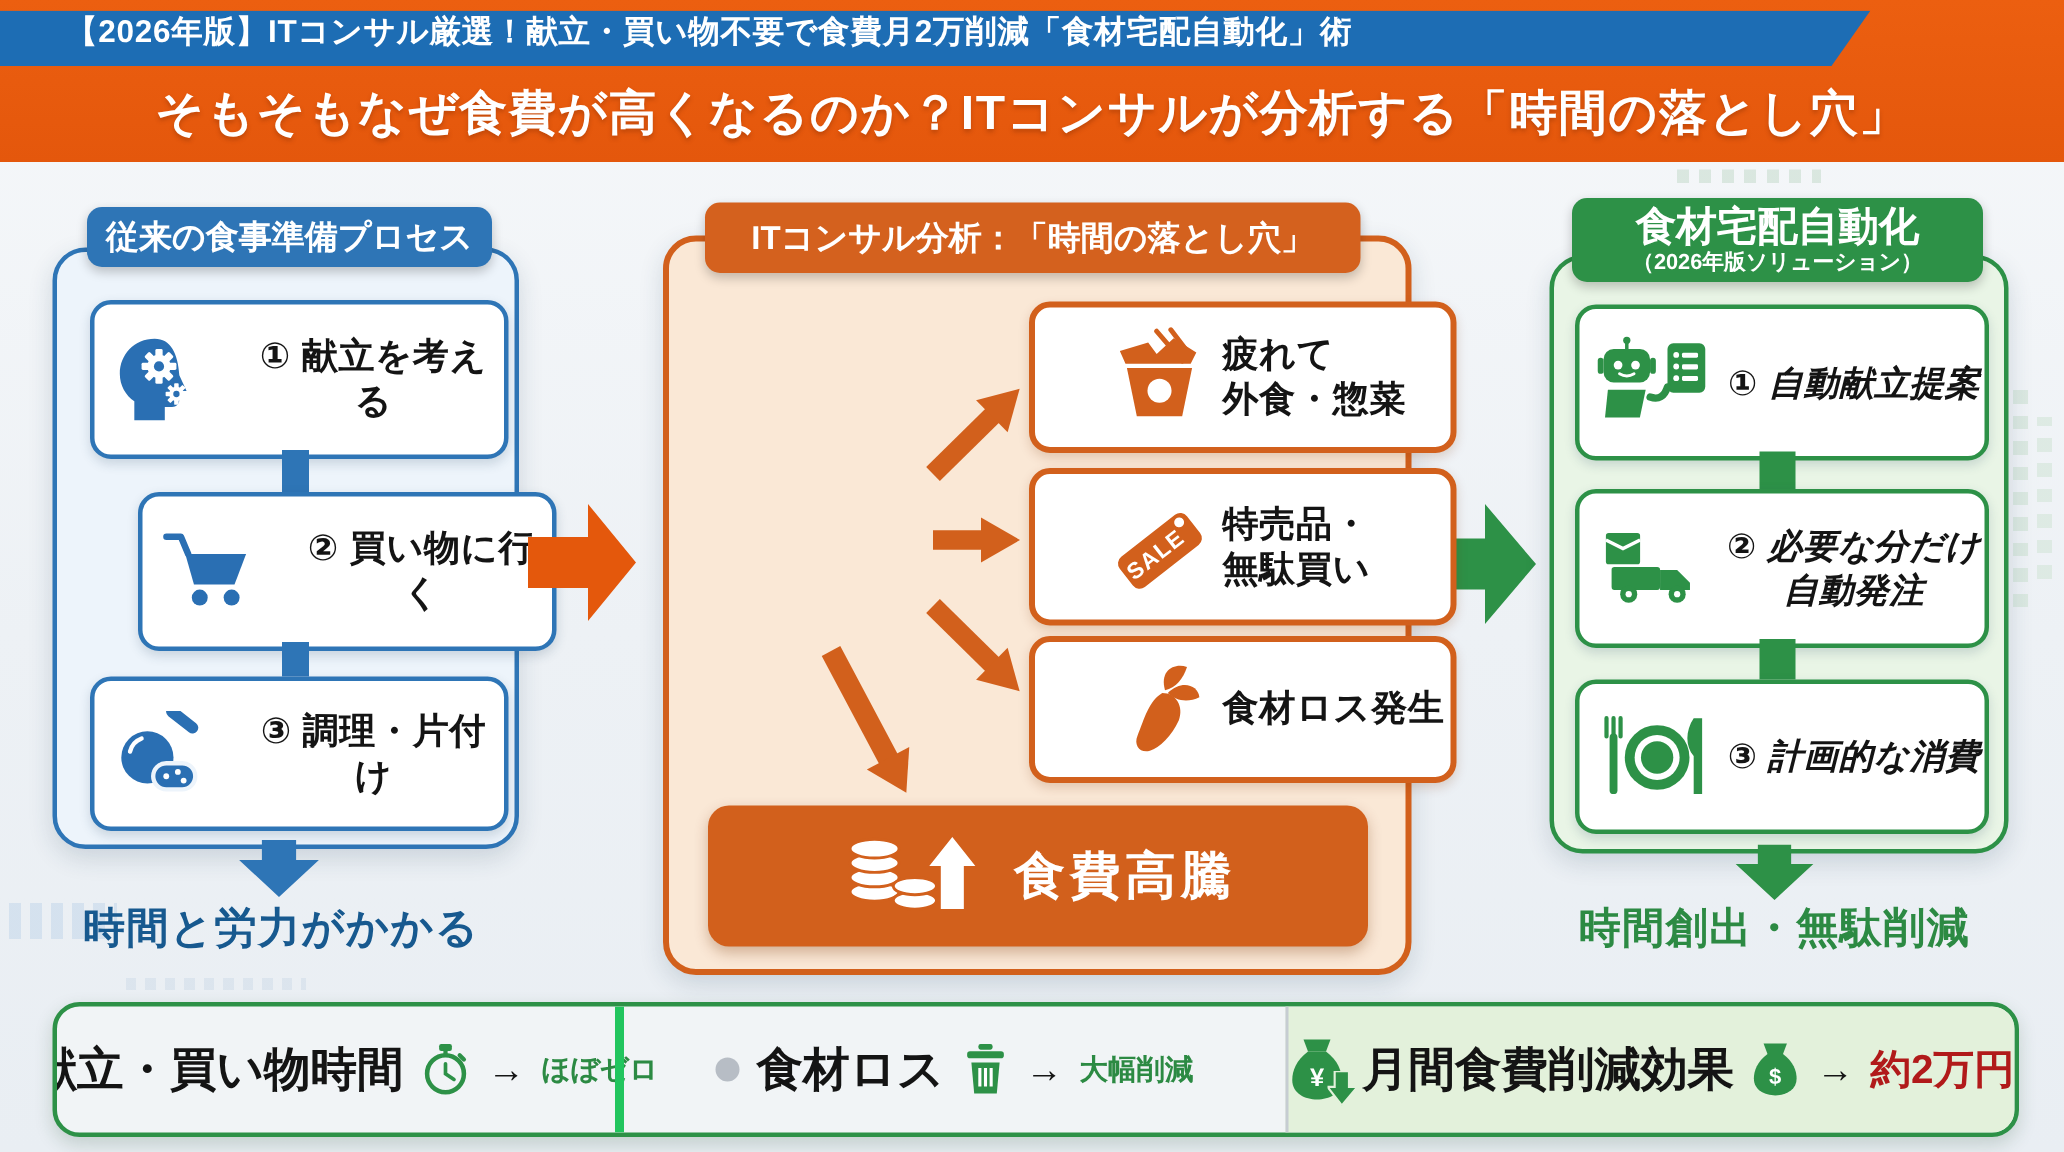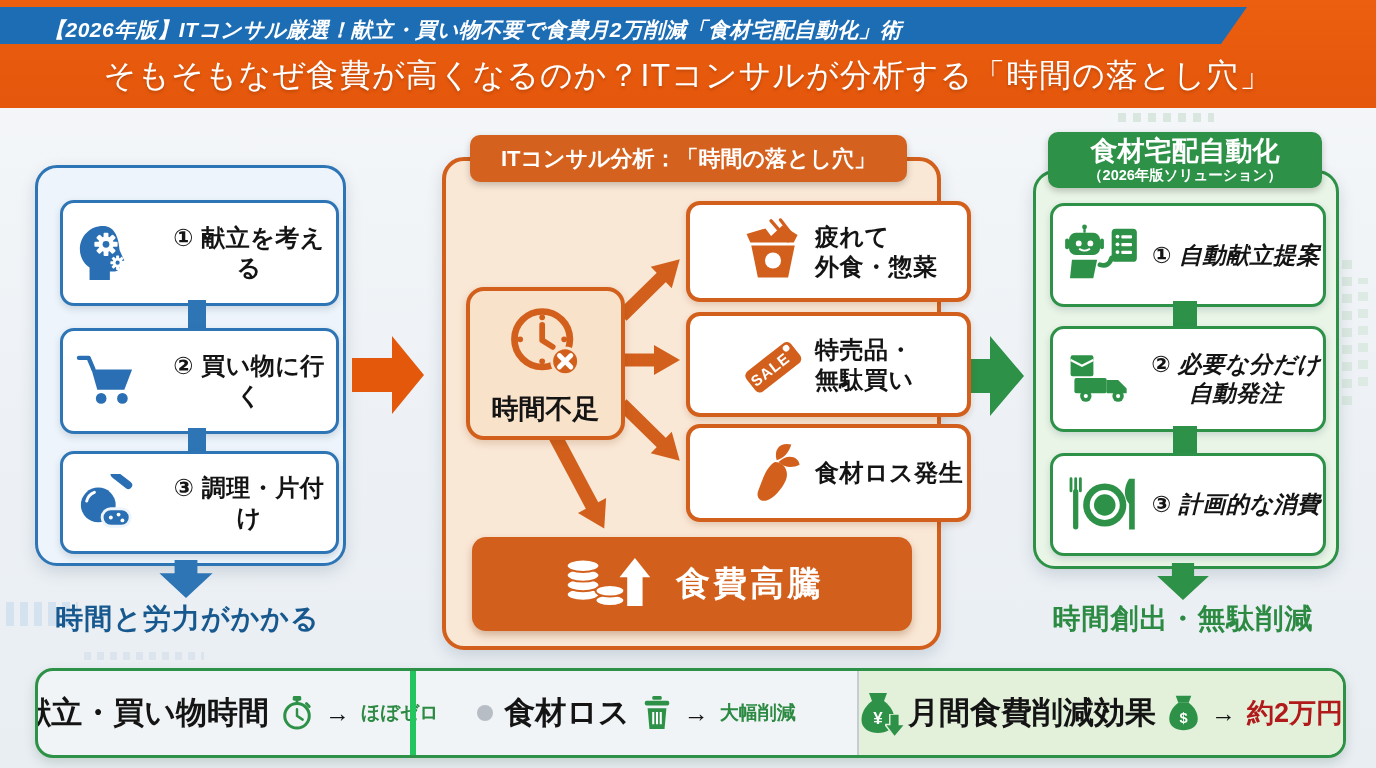--- a/index.html
+++ b/index.html
@@ -4,24 +4,24 @@
 <style>
   html,body{margin:0;padding:0;}
   body{font-family:"Liberation Sans","DejaVu Sans",sans-serif;}
   .page{position:relative;width:1376px;height:768px;overflow:hidden;
         background:linear-gradient(180deg,#f6f8fa 0%,#edf1f5 55%,#e9eef3 100%);}
   
   .top-strip{position:absolute;left:0;top:0;width:1376px;height:108px;
              background:linear-gradient(180deg,#ec5f10,#e4570c);}
   .ribbon{position:absolute;left:0;top:7px;width:1247px;height:37px;background:#1d6db4;
           clip-path:polygon(0 0,100% 0,calc(100% - 26px) 100%,0 100%);
-          display:flex;align-items:flex-end;font-style:italic;}
+          display:flex;align-items:flex-start;}
   .ribbon span{color:#fff;font-size:21px;font-weight:700;padding-left:44px;letter-spacing:.5px;white-space:nowrap;}
   .main-title{position:absolute;left:0;top:46px;width:1376px;height:60px;display:flex;
-              align-items:center;justify-content:center;color:#fff;font-size:32px;font-weight:400;
+              align-items:center;justify-content:center;color:#fff;font-size:32px;font-weight:700;
               letter-spacing:1px;text-shadow:0 2px 3px rgba(120,40,0,.35);white-space:nowrap;}
   
   .panel{position:absolute;border-radius:22px;box-shadow:0 6px 16px rgba(30,60,90,.16);}
   .panel-header{position:absolute;border-radius:10px;color:#fff;font-weight:800;display:flex;
                 flex-direction:column;align-items:center;justify-content:center;text-align:center;
                 box-shadow:0 3px 7px rgba(0,0,0,.22);z-index:5;white-space:nowrap;}
   .step-box{position:absolute;background:#fff;border-radius:14px;display:flex;align-items:center;
             box-shadow:0 3px 7px rgba(40,70,100,.18);}
   .step-label{flex:1;text-align:center;font-size:24px;font-weight:800;color:#141414;
               letter-spacing:.5px;white-space:pre-line;line-height:1.25;}
@@ -123,21 +123,21 @@
                 <rect x="-2.5" y="-12" width="5" height="24" rx="1" transform="rotate(135)"></rect>
                 <circle r="8"></circle>
               </g>
               <circle r="3.5" fill="#2a6fb3"></circle>
             </g>
         </svg>
       </span>
       <span class="step-label">① 献立を考える</span>
     </div>
     <div class="conn" style="top:132px;height:28px;"></div>
-    <div class="step-box" style="top:160px;height:100px;">
+    <div class="step-box" style="top:160px;height:100px;margin-left:32px;">
       <span class="icon-cell" style="width:86px;">
         <svg width="62" height="56" viewBox="0 0 64 58">
           <path d="M4 5 h10 l5 12" stroke="#2a6fb3" stroke-width="4.5" fill="none" stroke-linecap="round" stroke-linejoin="round"></path>
           <path d="M17 17 h42 l-8 21 H23 z" fill="#2a6fb3"></path>
           <circle cx="27" cy="47" r="5.5" fill="#2a6fb3"></circle>
             <circle cx="49" cy="47" r="5.5" fill="#2a6fb3"></circle>
         </svg>
       </span>
       <span class="step-label">② 買い物に行く</span>
     </div>
@@ -150,20 +150,23 @@
           <path d="M13 28 a13 13 0 0 1 8 -9" stroke="#fff" stroke-width="3" fill="none" stroke-linecap="round"></path>
           <rect x="29" y="36" width="29" height="18" rx="9" fill="#2a6fb3" stroke="#edf4fb" stroke-width="3"></rect>
           <circle cx="38" cy="45" r="2" fill="#fff"></circle>
             <circle cx="46" cy="42" r="2" fill="#fff"></circle>
             <circle cx="50" cy="48" r="2" fill="#fff"></circle>
         </svg>
       </span>
       <span class="step-label">③ 調理・片付け</span>
     </div>
   </div>
+  <div class="panel-header left-header">
+    <span>従来の食事準備プロセス</span>
+  </div>
   <span class="abs" style="left:158px;top:560px;">
     <svg width="56" height="38" viewBox="0 0 56 40">
         <polygon points="16,0 40,0 40,14 56,14 28,40 0,14 16,14" fill="#2e75b6"></polygon>
       </svg>
   </span>
   <div class="caption" style="left:35px;top:600px;width:305px;color:#17598f;">時間と労力がかかる</div>
 
   <span class="abs" style="left:352px;top:336px;">
     <svg width="72" height="78" viewBox="0 0 72 78">
         <polygon points="0,22 40,22 40,0 72,39 40,78 40,56 0,56" fill="#e4580c"></polygon>
@@ -184,35 +187,20 @@
         <g transform="translate(176,243) rotate(44.5)">
             <rect x="0" y="-6.5" width="57" height="13"></rect>
             <polygon points="55,-15 81,0 55,15"></polygon>
           </g>
         <g transform="translate(108,273) rotate(62)">
             <rect x="0" y="-7" width="83" height="14"></rect>
             <polygon points="81,-16 107,0 81,16"></polygon>
           </g>
       </g>
     </svg>
-    <div class="cause-box">
-      <span>
-        <svg width="88" height="88" viewBox="0 0 92 92">
-          <circle cx="42" cy="40" r="29" stroke="#d2601c" stroke-width="7" fill="none"></circle>
-          <circle cx="42" cy="17" r="3" fill="#d2601c"></circle>
-            <circle cx="65" cy="40" r="3" fill="#d2601c"></circle>
-          <circle cx="42" cy="63" r="3" fill="#d2601c"></circle>
-            <circle cx="19" cy="40" r="3" fill="#d2601c"></circle>
-          <path d="M42 25 V41 L53 48" stroke="#d2601c" stroke-width="6" fill="none" stroke-linecap="round" stroke-linejoin="round"></path>
-          <circle cx="66" cy="63" r="14" fill="#d2601c" stroke="#f9e2ca" stroke-width="3"></circle>
-          <path d="M60 57 l12 12 M72 57 l-12 12" stroke="#fff" stroke-width="5" stroke-linecap="round"></path>
-        </svg>
-      </span>
-      <span class="cause-label">時間不足</span>
-    </div>
     <div class="effect-box" style="top:40px;height:93px;">
       <span class="icon-cell" style="width:84px;">
         <svg width="68" height="68" viewBox="0 0 72 72">
           <path d="M34 3 L52 24 M44 2 L57 19" stroke="#d2601c" stroke-width="3.5" stroke-linecap="round"></path>
           <path d="M12 26 L8 17 L28 11 L34 19 L46 8 L62 18 L58 26 Z" fill="#d2601c"></path>
           <path d="M13 29 h46 l-7 34 H20 Z" fill="#d2601c"></path>
           <circle cx="36" cy="45" r="8.5" fill="#fff"></circle>
         </svg>
       </span>
       <span class="effect-label">疲れて

